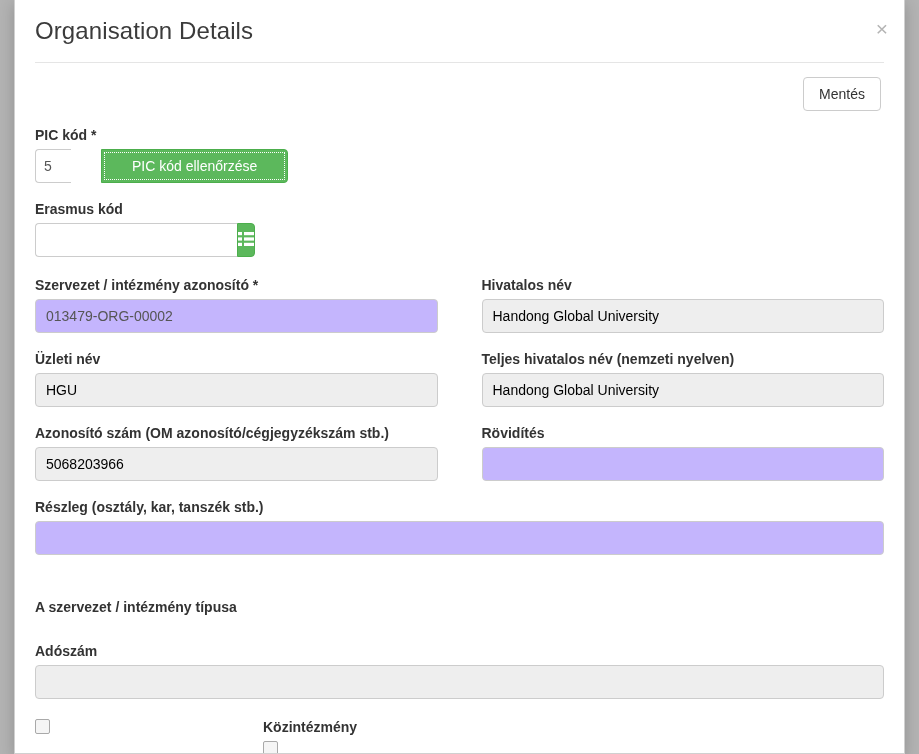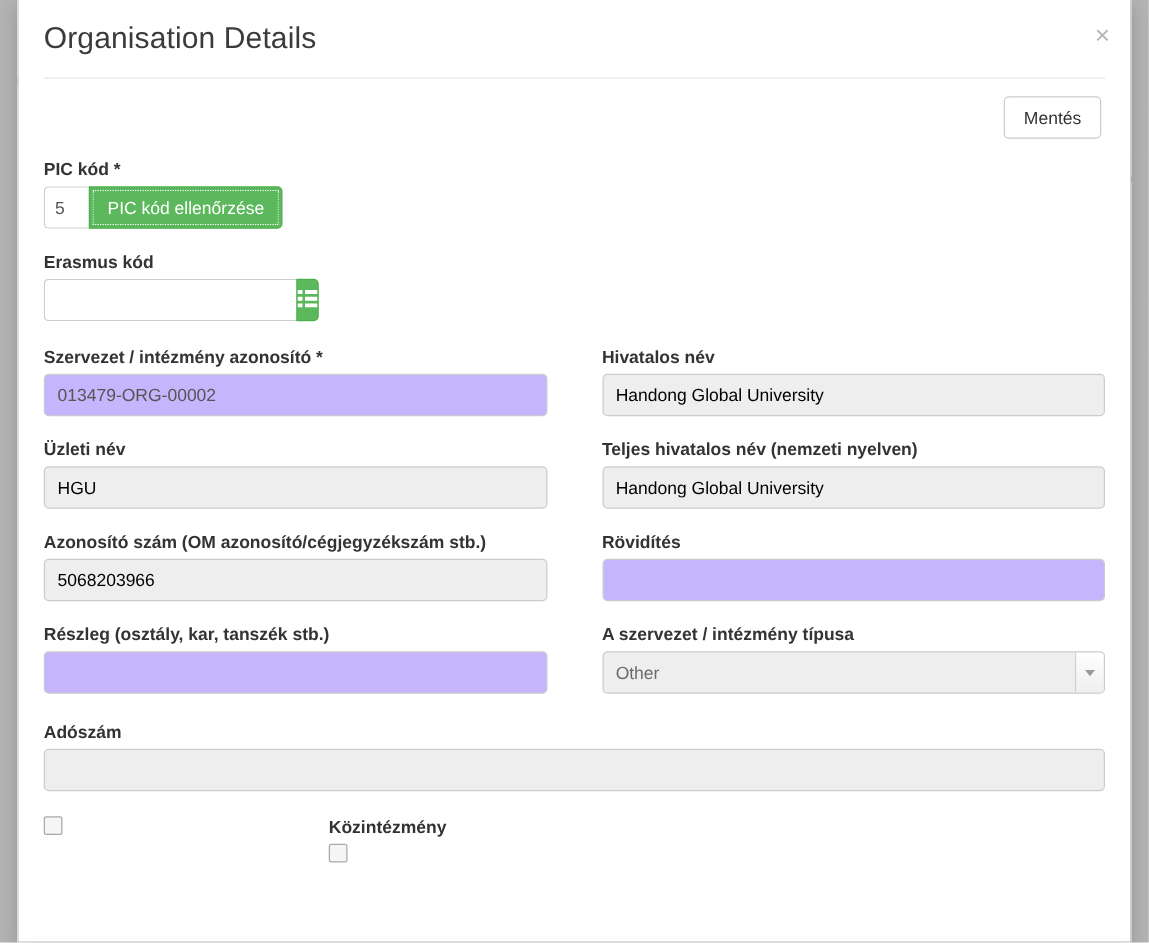--- a/index.html
+++ b/index.html
@@ -176,27 +176,28 @@
     color: #555555;
     background: #ffffff;
     font-family: "Liberation Sans", sans-serif;
     outline: none;
   }
   .btn-green {
     background: #5cb85c;
     border: 1px solid #4cae4c;
     color: #ffffff;
     font-size: 14px;
-    padding: 6px 14px;
+    padding: 6px 30px;
     border-radius: 0 4px 4px 0;
     cursor: pointer;
     font-family: "Liberation Sans", sans-serif;
     line-height: 20px;
     outline: 1px dotted #ffffff;
     outline-offset: -4px;
+    margin-left: 30px;
   }
 
   
   .erasmus-group { display: flex; align-items: stretch; width: 190px; }
   .erasmus-input {
     flex: 1;
     box-sizing: border-box;
     height: 34px;
     border: 1px solid #cccccc;
     border-right: none;
@@ -390,33 +391,27 @@
       <div class="col">
         <div class="field-label">Azonosító szám (OM azonosító/cégjegyzékszám stb.)</div>
         <input class="input-base readonly" type="text" readonly="" value="5068203966" style="">
       </div>
       <div class="col">
         <div class="field-label">Rövidítés</div>
         <input class="input-base" type="text" value="" style="">
       </div>
     </div>
 
-    <div class="row2" style="margin-top:18px;">
+    <div class="row2" style="margin-top:18px;flex-direction:column;">
       <div class="col">
         <div class="field-label">Részleg (osztály, kar, tanszék stb.)</div>
         <input class="input-base" type="text" value="" style="">
       </div>
       <div class="col">
         <div class="field-label">A szervezet / intézmény típusa</div>
-        <div class="select-wrap">
-          <div class="select-box">Other</div>
-          <div class="select-arrow">
-              <i></i>
-            </div>
-        </div>
       </div>
     </div>
 
     <div class="form-group" style="margin-top:22px;">
       <div class="field-label">Adószám</div>
       <input class="input-base readonly adoszam-input" type="text" readonly="" value="" style="">
     </div>
 
     <div class="checkbox-row">
       <div class="cb-item">

